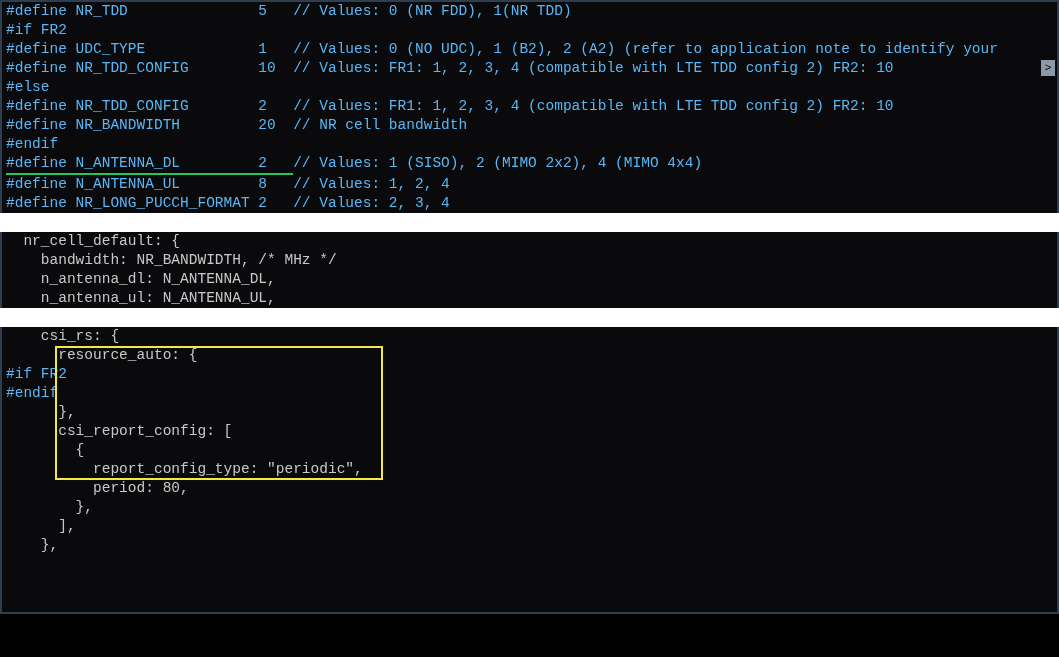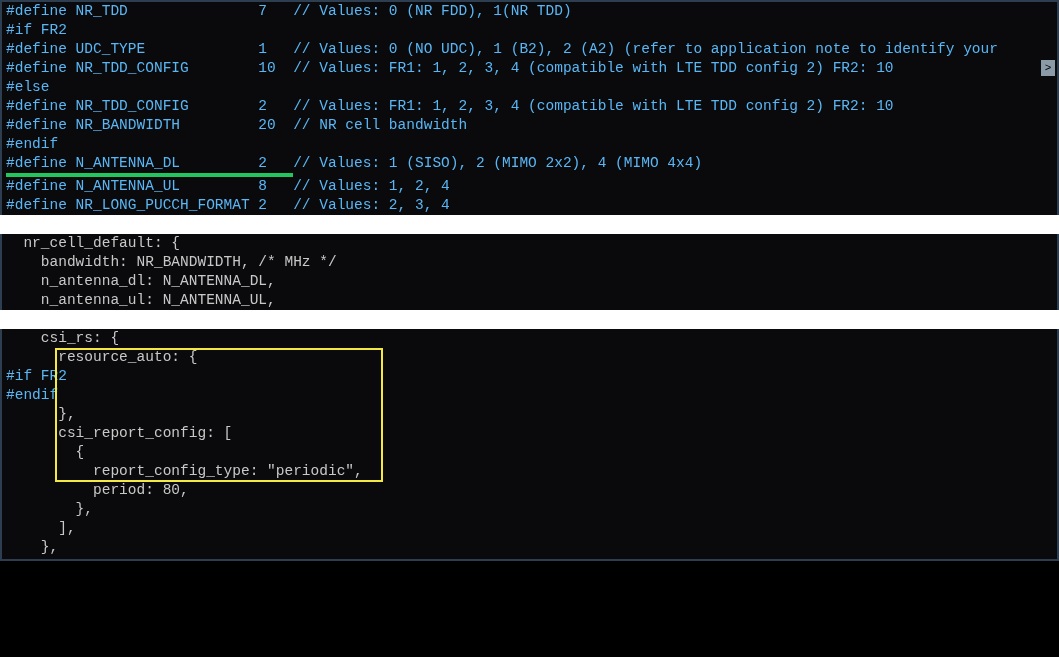--- a/index.html
+++ b/index.html
@@ -19,21 +19,21 @@
     border-right:2px solid #2c3e50;
     background:#0a0a0d;
     padding:0 4px;
     position:relative;
   }
   .top-border { border-top:2px solid #2c3e50; }
   .bottom-border { border-bottom:2px solid #2c3e50; }
   pre { margin:0; font-family:inherit; white-space:pre; }
   .blue { color:#59b7f5; }
   .yellow-underline {
-    border-bottom:4px solid #22c55e;
+    border-bottom:2px solid #22c55e;
     display:inline-block;
   }
   .scroll-ind {
     position:absolute;
     right:2px;
     width:14px;
     height:16px;
     background:#8a9aa6;
     color:#000;
     font-size:11px;
@@ -48,21 +48,21 @@
     position:absolute;
     border:2px solid #f4e842;
     pointer-events:none;
   }
 </style>
 </head>
 <body>
 
 <div class="block top-border" id="b1">
   <div class="scroll-ind" style="top:58px">&gt;</div>
-<pre><span class="blue">#define NR_TDD               7   </span><span class="blue">// Values: 0 (NR FDD), 1(NR TDD)</span></pre>
+<pre><span class="blue">#define NR_TDD               5   </span><span class="blue">// Values: 0 (NR FDD), 1(NR TDD)</span></pre>
     <pre><span class="blue">#if FR2</span></pre>
     <pre><span class="blue">#define UDC_TYPE             1   </span><span class="blue">// Values: 0 (NO UDC), 1 (B2), 2 (A2) (refer to application note to identify your </span></pre>
     <pre><span class="blue">#define NR_TDD_CONFIG        10  </span><span class="blue">// Values: FR1: 1, 2, 3, 4 (compatible with LTE TDD config 2) FR2: 10</span></pre>
     <pre><span class="blue">#else</span></pre>
     <pre><span class="blue">#define NR_TDD_CONFIG        2   </span><span class="blue">// Values: FR1: 1, 2, 3, 4 (compatible with LTE TDD config 2) FR2: 10</span></pre>
     <pre><span class="blue">#define NR_BANDWIDTH         20  </span><span class="blue">// NR cell bandwidth</span></pre>
     <pre><span class="blue">#endif</span></pre>
     <pre><span class="blue yellow-underline">#define N_ANTENNA_DL         2   </span><span class="blue">// Values: 1 (SISO), 2 (MIMO 2x2), 4 (MIMO 4x4)</span></pre>
     <pre><span class="blue">#define N_ANTENNA_UL         8   </span><span class="blue">// Values: 1, 2, 4</span></pre>
     <pre><span class="blue">#define NR_LONG_PUCCH_FORMAT 2   </span><span class="blue">// Values: 2, 3, 4</span></pre>
@@ -72,21 +72,21 @@
 
 <div class="block">
 <pre>  nr_cell_default: {
     bandwidth: NR_BANDWIDTH, /* MHz */
     n_antenna_dl: N_ANTENNA_DL,
     n_antenna_ul: N_ANTENNA_UL,</pre>
 </div>
 
 <div class="sep"></div>
 
-<div class="block bottom-border" style="position:relative;height:232px;">
+<div class="block bottom-border" style="position:relative;height:287px;">
 <pre>    csi_rs: {</pre>
 <pre>      resource_auto: {</pre>
 <pre class="blue">#if FR2</pre>
 <pre class="blue">#endif</pre>
 <pre>      },</pre>
 <pre>      csi_report_config: [
         {
           report_config_type: "periodic",
           period: 80,
         },

